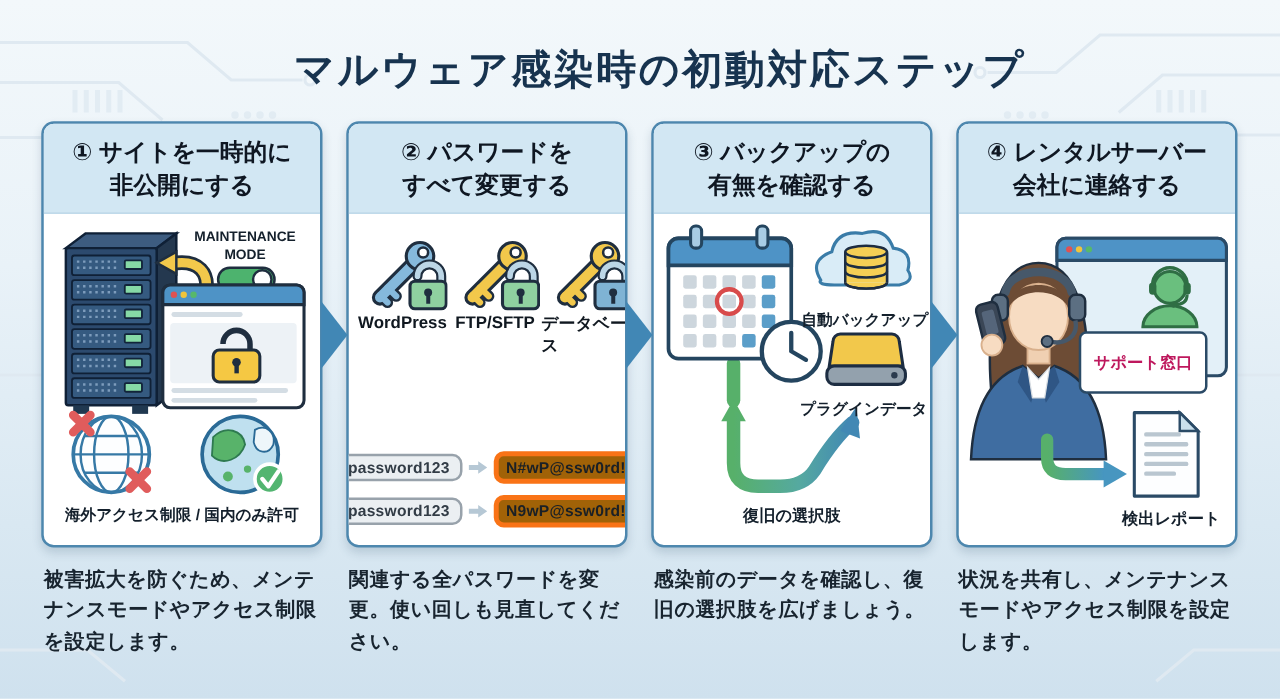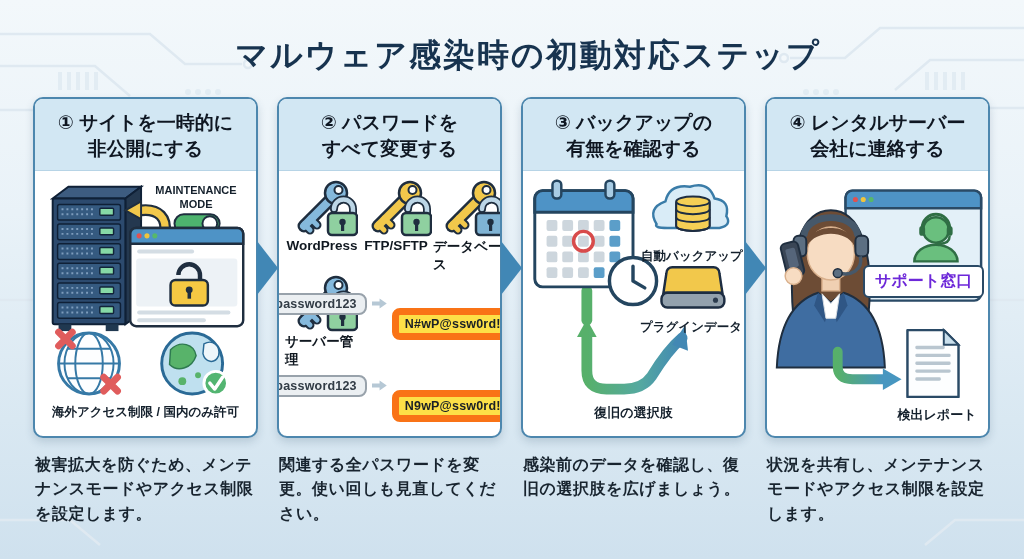--- a/index.html
+++ b/index.html
@@ -49,43 +49,43 @@
   }
   .mm-label{
     position:absolute;top:13px;right:4px;width:112px;text-align:center;
     font-size:11px;line-height:1.25;font-weight:800;color:#14202c;
   }
   .access-label{
     position:absolute;top:233px;left:0;width:100%;text-align:center;
     font-size:12.5px;font-weight:800;color:#14202c;
   }
   .keys-grid{
-    position:absolute;top:8px;left:6px;right:6px;
-    display:grid;grid-template-columns:1fr 1fr 1fr;
+    position:absolute;top:20px;left:6px;right:6px;
+    display:grid;grid-template-columns:1fr 1fr 1fr 1fr;
   }
   .key-item{display:flex;flex-direction:column;align-items:center;}
   .key-label{font-size:13.5px;font-weight:800;color:#101820;margin-top:1px;}
   .pw-rows{position:absolute;left:8px;right:8px;bottom:14px;display:flex;flex-direction:column;gap:9px;}
   .pw-row{display:flex;align-items:center;justify-content:center;gap:5px;}
   .chip{border-radius:8px;font-weight:800;font-size:12.5px;letter-spacing:.2px;white-space:nowrap;}
   .chip.old{background:#ebeff2;border:2px solid #98a2ab;color:#323c46;padding:2px 8px;}
-  .chip.new{background:#fde047;border:7px solid #f97316;color:#1a2026;padding:2px 6px;margin-top:41px;}
+  .chip.new{background:#a16207;border:4px solid #f97316;color:#1a2026;padding:2px 6px;}
   .mini-arrow{
     width:15px;height:12px;flex:0 0 15px;background:#b6c8d5;
     clip-path:polygon(0 34%,52% 34%,52% 8%,100% 50%,52% 92%,52% 66%,0 66%);
   }
   .floating-label{position:absolute;text-align:center;font-weight:800;color:#14202c;}
   .lbl-auto{top:77px;left:116px;width:106px;font-size:12.5px;}
   .lbl-plugin{top:148px;left:112px;width:112px;font-size:12.5px;}
   .lbl-recovery{top:233px;left:0;width:100%;font-size:13px;}
   .lbl-report{top:235px;left:118px;width:104px;font-size:13px;}
   .support-chip{
     position:absolute;top:94px;left:96px;
     background:#ffffff;border:2px solid #2a4a66;border-radius:6px;
-    font-size:16px;font-weight:800;color:#6d28d9;padding:4px 10px;white-space:nowrap;
+    font-size:13px;font-weight:800;color:#be185d;padding:14px 10px;white-space:nowrap;
   }
 </style>
 </head>
 <body>
 
 <svg id="bg-deco" width="1024" height="559" viewBox="0 0 1024 559">
   <g fill="none" stroke="#dfe9f1" stroke-width="2.5">
     <path d="M-10,34 H150 L185,64 H242"></path>
       <circle cx="248" cy="64" r="4" fill="#f3f8fb"></circle>
     <path d="M-10,66 H95 L130,96"></path>

